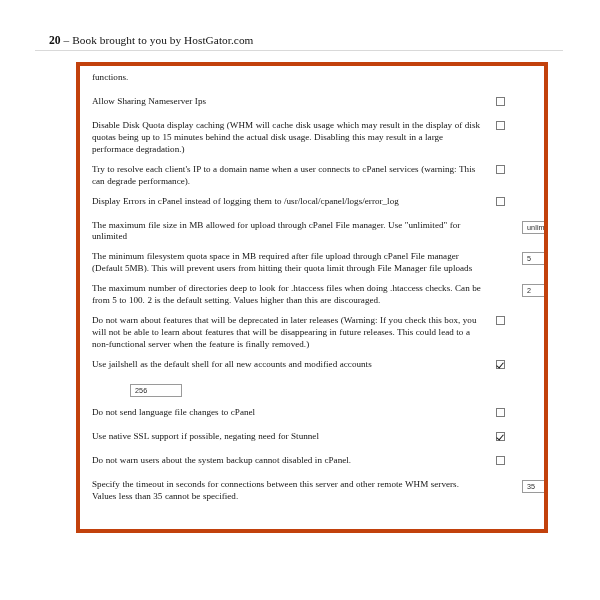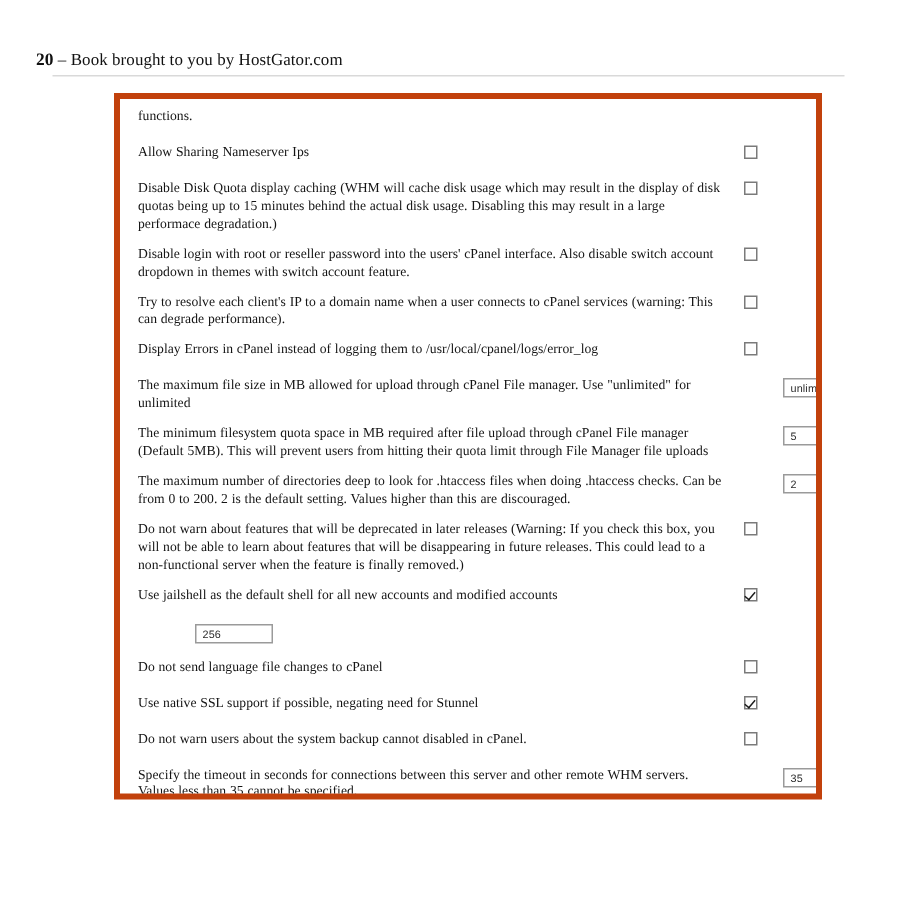--- a/index.html
+++ b/index.html
@@ -16,21 +16,21 @@
   }
   .page {
     position: relative;
     width: 600px;
     height: 600px;
     background: #ffffff;
   }
   
   .page-header {
     position: absolute;
-    left: 24px;
+    left: 49px;
     top: 33px;
     width: 530px;
     font-size: 11.3px;
     line-height: 14px;
     color: #111111;
     letter-spacing: 0.05px;
     white-space: nowrap;
   }
   .page-header .folio {
     font-weight: bold;
@@ -148,26 +148,20 @@
             <span class="cb"></span>
           </div>
         </div>
         <div class="row">
           <div class="desc">Disable Disk Quota display caching (WHM will cache disk usage which may result in the display of disk quotas being up to 15 minutes behind the actual disk usage. Disabling this may result in a large performace degradation.)</div>
           <div class="control">
             <span class="cb"></span>
           </div>
         </div>
         <div class="row">
-          <div class="desc">Disable login with root or reseller password into the users' cPanel interface. Also disable switch account dropdown in themes with switch account feature.</div>
-          <div class="control">
-            <span class="cb"></span>
-          </div>
-        </div>
-        <div class="row">
           <div class="desc">Try to resolve each client's IP to a domain name when a user connects to cPanel services (warning: This can degrade performance).</div>
           <div class="control">
             <span class="cb"></span>
           </div>
         </div>
         <div class="row">
           <div class="desc">Display Errors in cPanel instead of logging them to /usr/local/cpanel/logs/error_log</div>
           <div class="control">
             <span class="cb"></span>
           </div>
@@ -178,21 +172,21 @@
             <span class="tb">unlimited</span>
           </div>
         </div>
         <div class="row">
           <div class="desc">The minimum filesystem quota space in MB required after file upload through cPanel File manager (Default 5MB). This will prevent users from hitting their quota limit through File Manager file uploads</div>
           <div class="control">
             <span class="tb">5</span>
           </div>
         </div>
         <div class="row">
-          <div class="desc">The maximum number of directories deep to look for .htaccess files when doing .htaccess checks. Can be from 0 to 200. 2 is the default setting. Values higher than this are discouraged.</div>
+          <div class="desc">The maximum number of directories deep to look for .htaccess files when doing .htaccess checks. Can be from 5 to 100. 2 is the default setting. Values higher than this are discouraged.</div>
           <div class="control">
             <span class="tb">2</span>
           </div>
         </div>
         <div class="row">
           <div class="desc">Do not warn about features that will be deprecated in later releases (Warning: If you check this box, you will not be able to learn about features that will be disappearing in future releases. This could lead to a non-functional server when the feature is finally removed.)</div>
           <div class="control">
             <span class="cb"></span>
           </div>
         </div>

